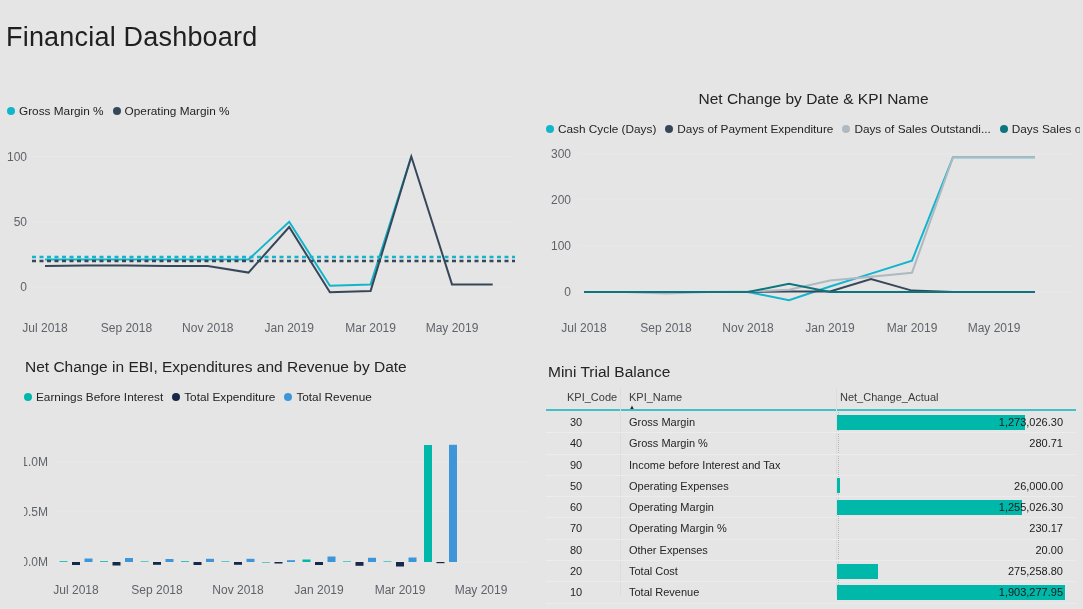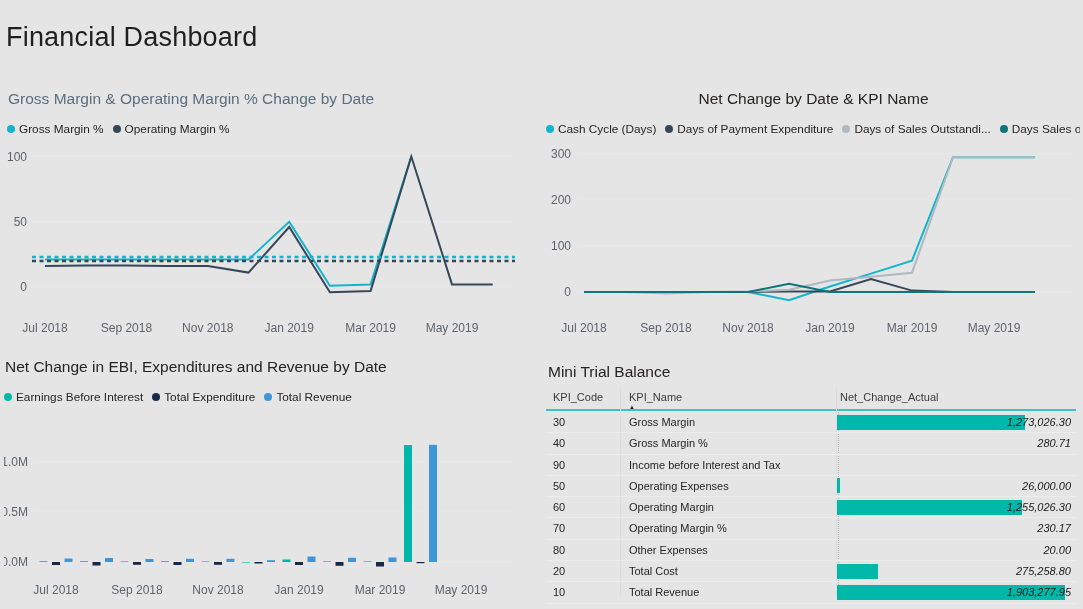--- a/index.html
+++ b/index.html
@@ -13,45 +13,44 @@
   .t-dark{color:#252423;}
   .legend{display:flex;align-items:center;gap:9px;margin-top:13px;height:16px;
           font-size:11.8px;color:#252423;white-space:nowrap;overflow:hidden;}
   .legend .item{display:flex;align-items:center;gap:4px;cursor:pointer;}
   .dot{width:8px;height:8px;border-radius:50%;display:inline-block;flex:0 0 auto;}
   svg text.tick{font-family:"Liberation Sans",sans-serif;font-size:12px;fill:#5f6368;}
   
   #trial-title{position:absolute;left:1px;top:5px;}
   .thead{position:absolute;left:0;top:30px;width:530px;height:20px;font-size:11px;color:#3b3b3b;}
   .thead .hc{position:absolute;top:3px;cursor:pointer;}
-  .h-code{left:7px;}
+  .h-code{left:21px;}
   .h-name{left:83px;text-align:right;}
   .h-val{left:294px;}
   .sort-arrow{position:absolute;left:83px;top:16px;font-size:6px;color:#252423;line-height:6px;}
   .head-rule{position:absolute;left:0;top:51px;width:530px;height:2px;background:#41c0c6;}
   .tbody{position:absolute;left:0;top:54px;width:530px;}
   .trow{position:relative;height:20.3px;border-bottom:1px solid #ececec;font-size:11px;color:#252423;}
   .trow .cell{position:absolute;top:0;line-height:20.3px;white-space:nowrap;}
-  .c-code{left:7px;}
+  .c-code{left:24px;}
   .c-name{left:83px;}
   .c-val{position:absolute;left:291px;right:5px;top:0;height:100%;}
   .vbar{position:absolute;left:0;top:2.5px;height:15px;background:#00b8a9;}
-  .vtext{position:absolute;right:0;top:0;line-height:20.3px;color:#1a1a1a;font-style:italic;}
+  .vtext{position:absolute;right:8px;top:0;line-height:20.3px;color:#1a1a1a;}
   .vsep{position:absolute;top:30px;width:1px;background:#dcdcdc;}
   .zeroline{position:absolute;width:1px;border-left:1px dotted #b5b5b5;}
 </style>
 </head>
 <body>
 
 <div id="canvas">
 
   <h1 id="page-title">Financial Dashboard</h1>
 
   <section class="card" style="left:7px;top:90px;width:530px;height:258px;">
-    <h2 class="chart-title t-steel">Gross Margin &amp; Operating Margin % Change by Date</h2>
     <div class="legend">
         <span class="item">
           <span class="dot" style="background: rgb(18, 181, 203);"></span>
           <span>Gross Margin %</span>
         </span>
         <span class="item">
           <span class="dot" style="background: rgb(55, 71, 90);"></span>
           <span>Operating Margin %</span>
         </span>
       </div>
@@ -110,21 +109,21 @@
         <text x="284" y="187" text-anchor="middle" class="tick">Jan 2019</text>
         <text x="366" y="187" text-anchor="middle" class="tick">Mar 2019</text>
         <text x="448" y="187" text-anchor="middle" class="tick">May 2019</text>
         <polyline points="38,147.0 79,147.0 120,147.0 161,147.0 202,147.0 243,155.3 284,141.5 325,128.6 366,115.7 407,12.2 448,12.2 489,12.2" fill="none" stroke="#12b5cb" stroke-width="2" stroke-linejoin="miter"></polyline>
         <polyline points="38,147.0 79,147.0 120,147.0 161,147.0 202,147.0 243,146.5 284,146.5 325,134.1 366,145.6 407,147.0 448,147.0 489,147.0" fill="none" stroke="#37475a" stroke-width="2" stroke-linejoin="miter"></polyline>
         <polyline points="38,147.0 79,147.0 120,148.4 161,147.0 202,146.5 243,144.7 284,135.5 325,131.8 366,127.7 407,12.2 448,12.2 489,12.2" fill="none" stroke="#aeb9c2" stroke-width="2" stroke-linejoin="miter"></polyline>
         <polyline points="38,147.0 79,147.0 120,147.0 161,147.0 202,147.0 243,138.7 284,147.0 325,147.0 366,147.0 407,147.0 448,147.0 489,147.0" fill="none" stroke="#0c757e" stroke-width="2" stroke-linejoin="miter"></polyline>
       </svg>
   </section>
 
-  <section class="card" style="left:4px;top:358px;width:530px;height:250px;">
+  <section class="card" style="left:24px;top:358px;width:530px;height:250px;">
     <h2 class="chart-title t-dark">Net Change in EBI, Expenditures and Revenue by Date</h2>
     <div class="legend">
         <span class="item">
           <span class="dot" style="background: rgb(0, 184, 169);"></span>
           <span>Earnings Before Interest</span>
         </span>
         <span class="item">
           <span class="dot" style="background: rgb(23, 41, 74);"></span>
           <span>Total Expenditure</span>
         </span>

